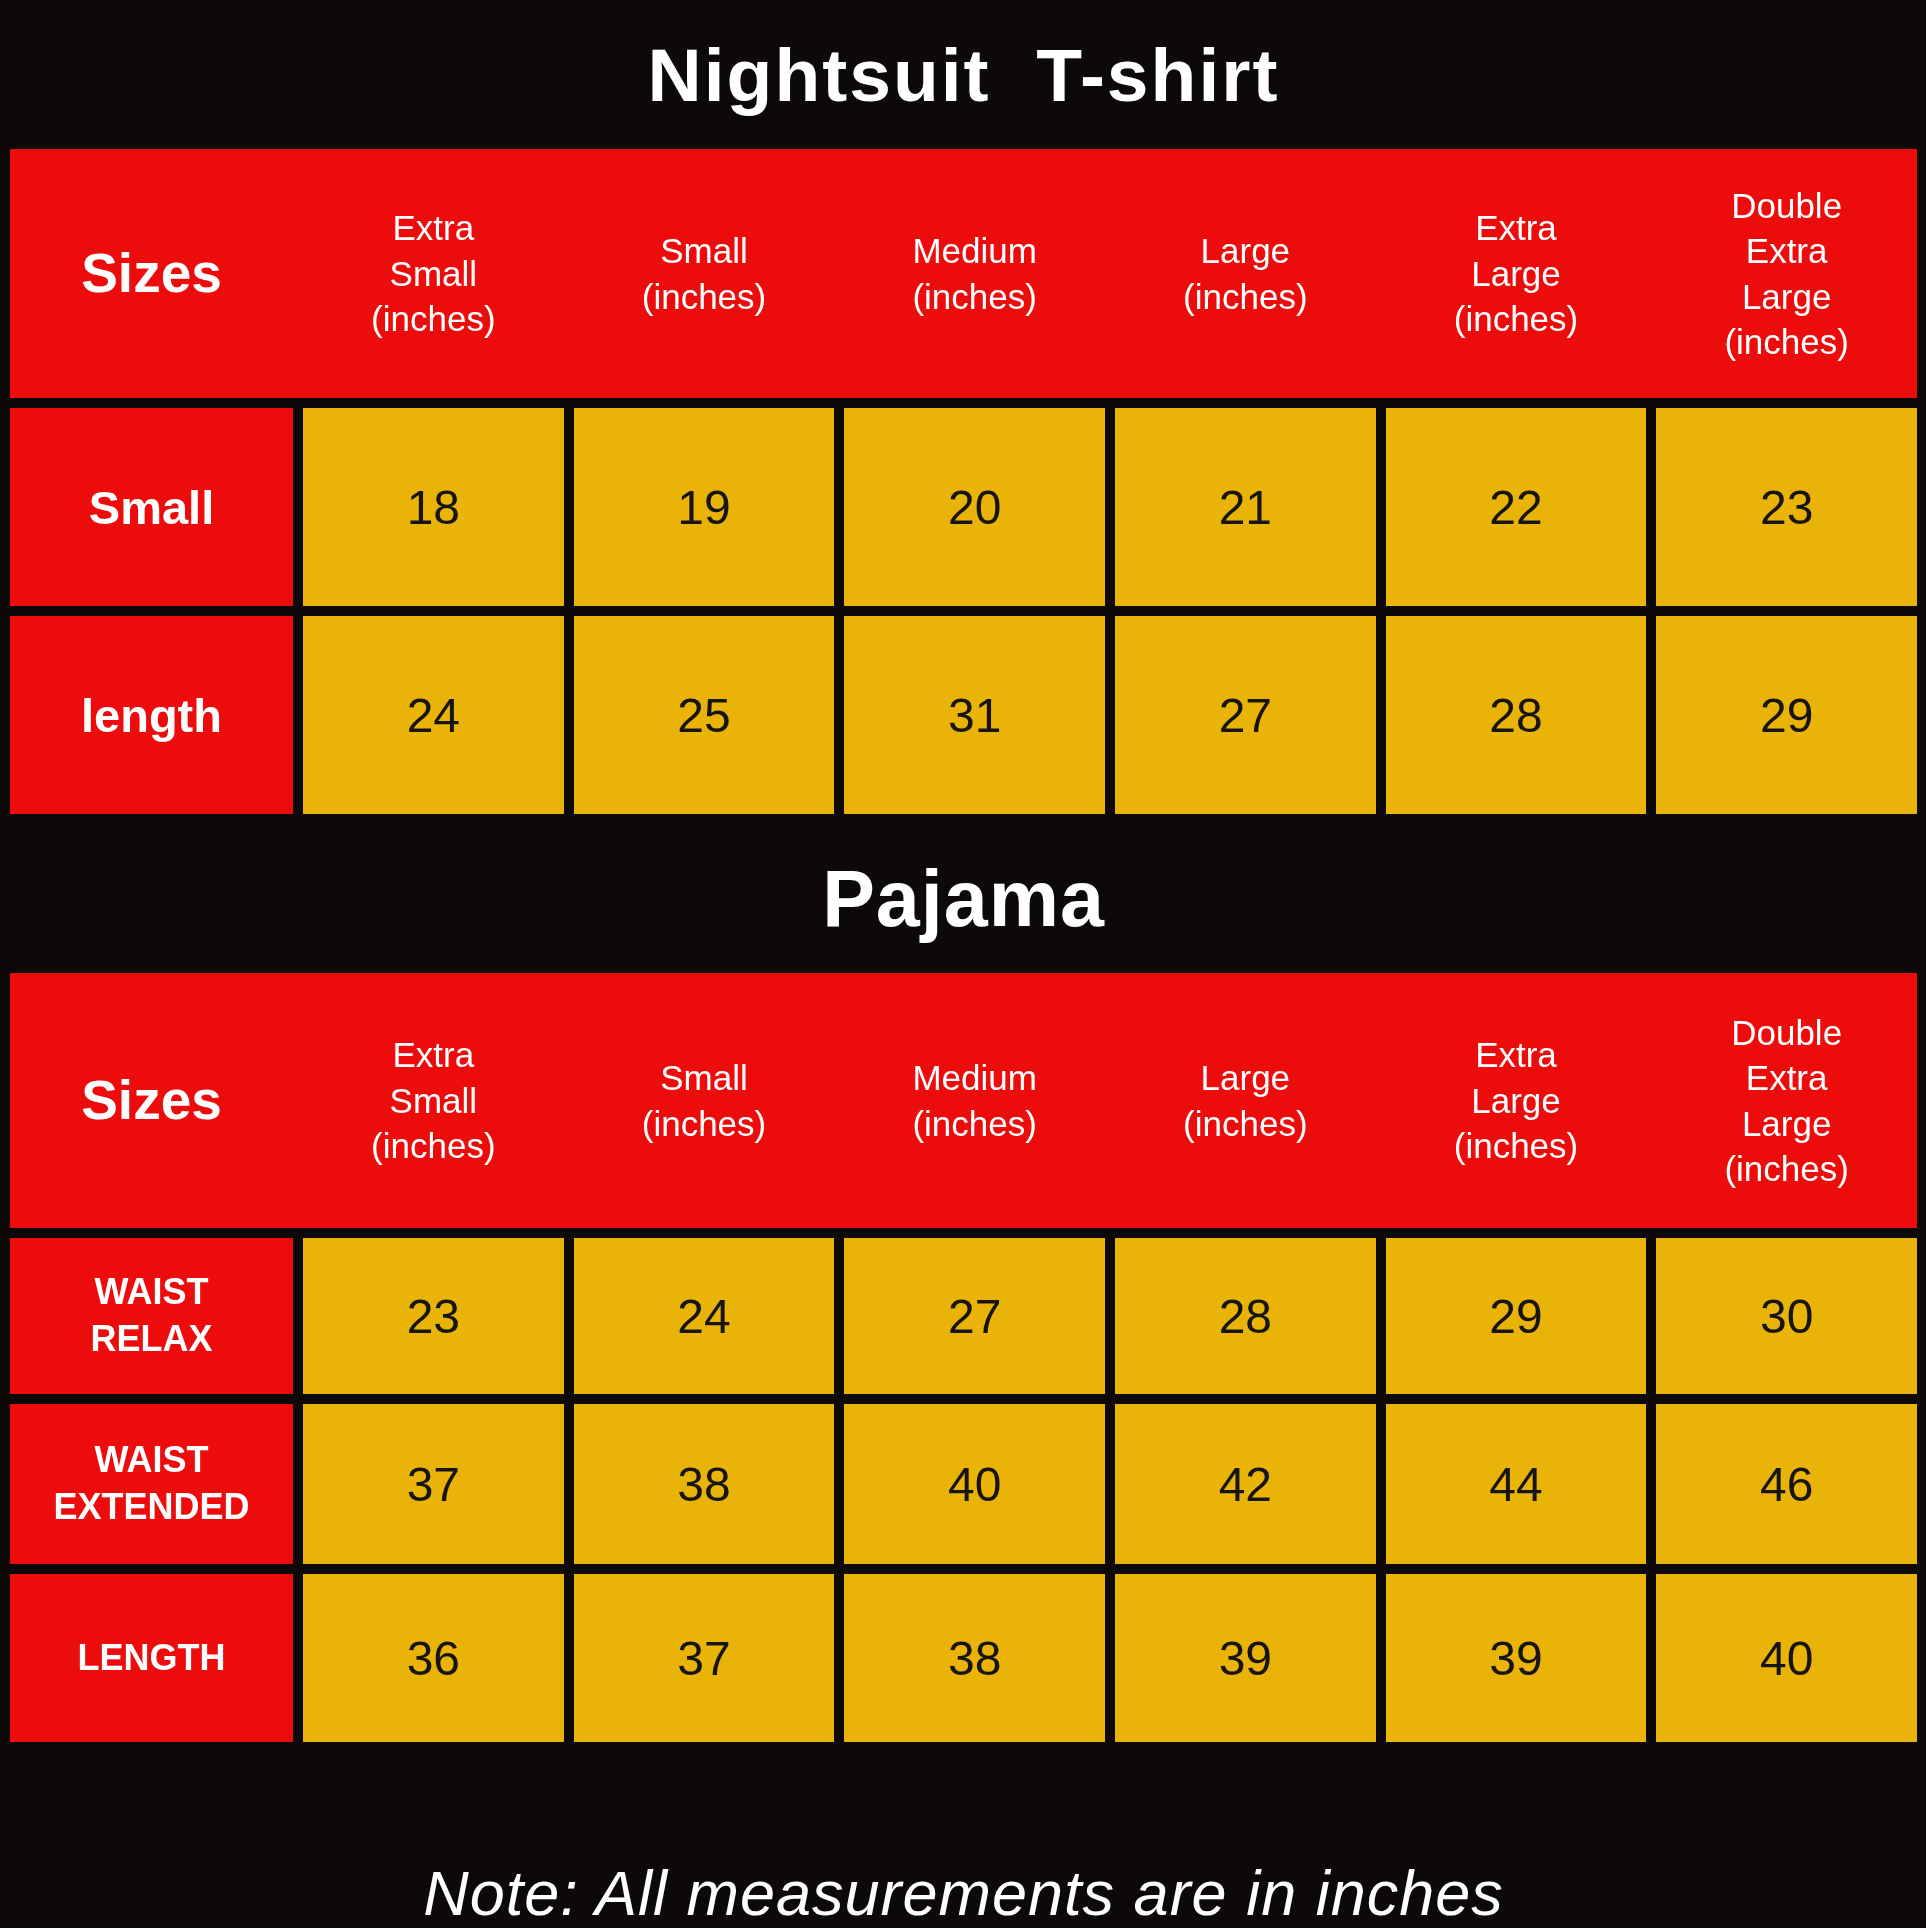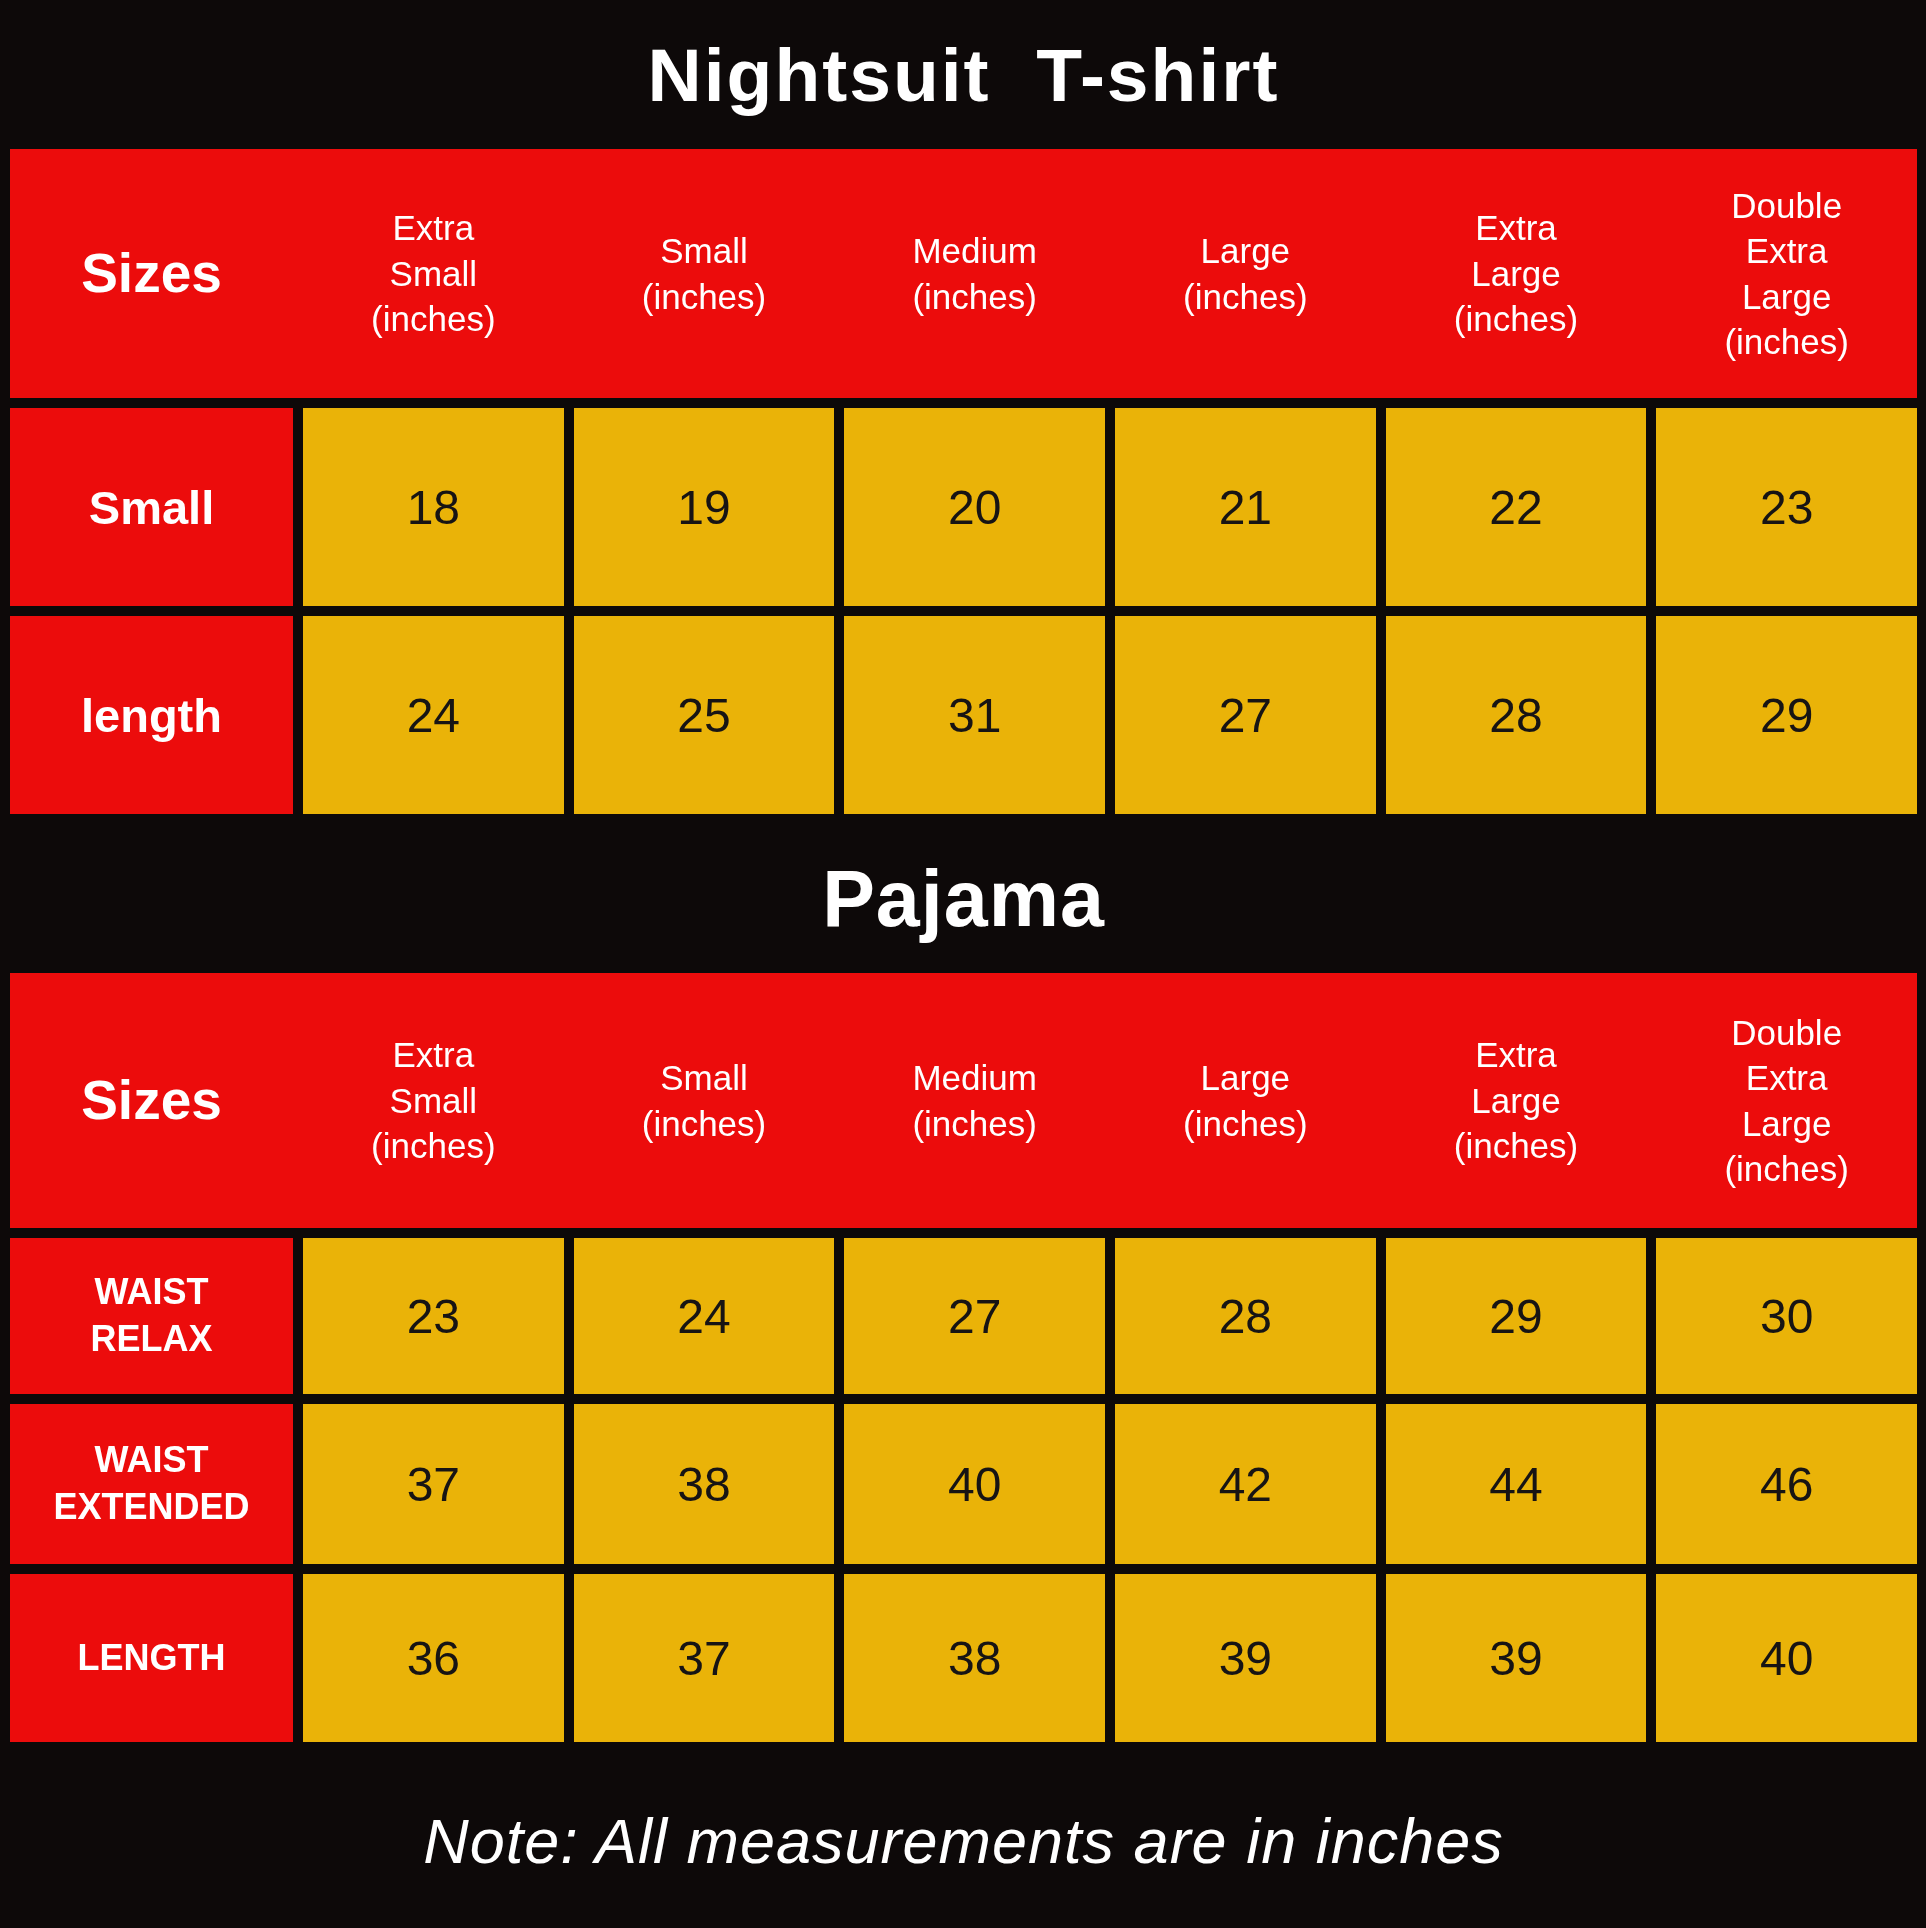--- a/index.html
+++ b/index.html
@@ -36,21 +36,21 @@
     display:flex;align-items:center;justify-content:center;
     font-weight:bold;text-align:center;white-space:pre-line;
   }
   .t1 .label-cell{font-size:47px;}
   .t2 .label-cell{font-size:36px;line-height:1.3;}
   .value-cell{
     background:#eab308;color:#171414;
     display:flex;align-items:center;justify-content:center;
     font-size:48px;
   }
-  .footer{flex:1;display:flex;align-items:center;justify-content:center;}
+  .footer{flex:1;display:flex;align-items:flex-end;justify-content:center;}
   .note{color:#ffffff;font-style:italic;font-size:63px;letter-spacing:1px;}
 </style>
 </head>
 <body>
 
 <div class="page">
 
   <div class="title-bar">
     <div class="main-title">Nightsuit  T-shirt</div>
   </div>

